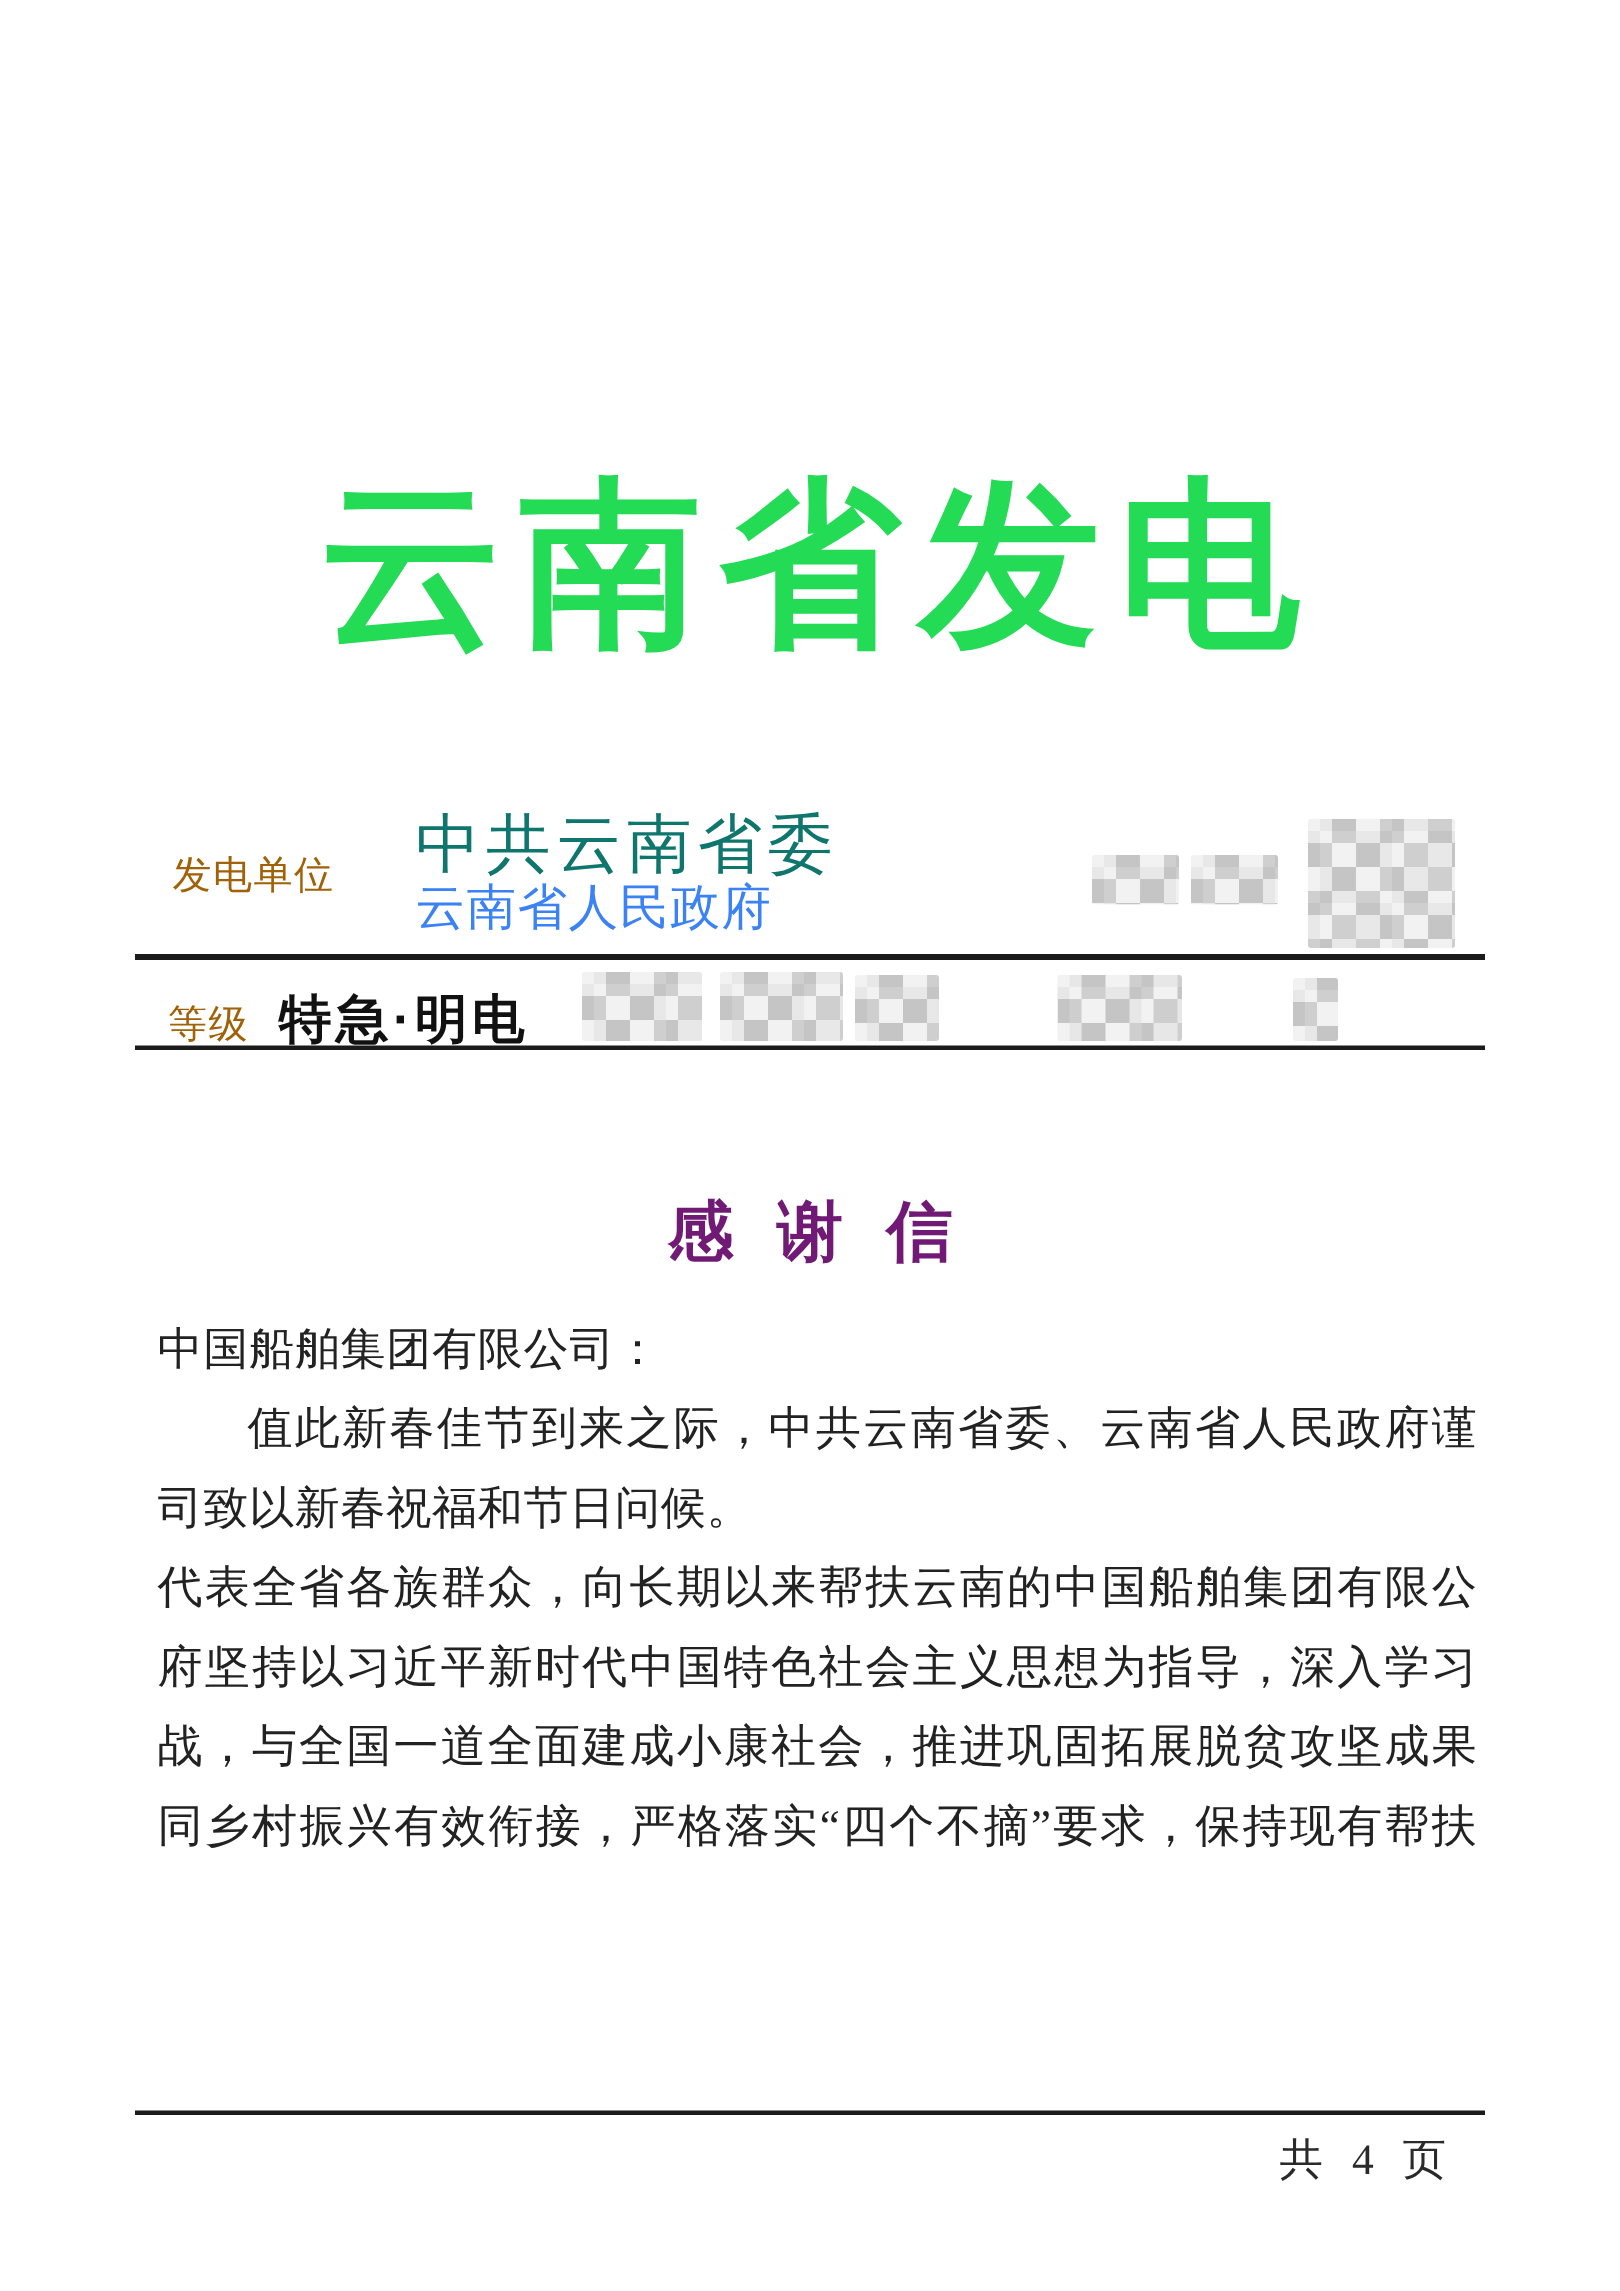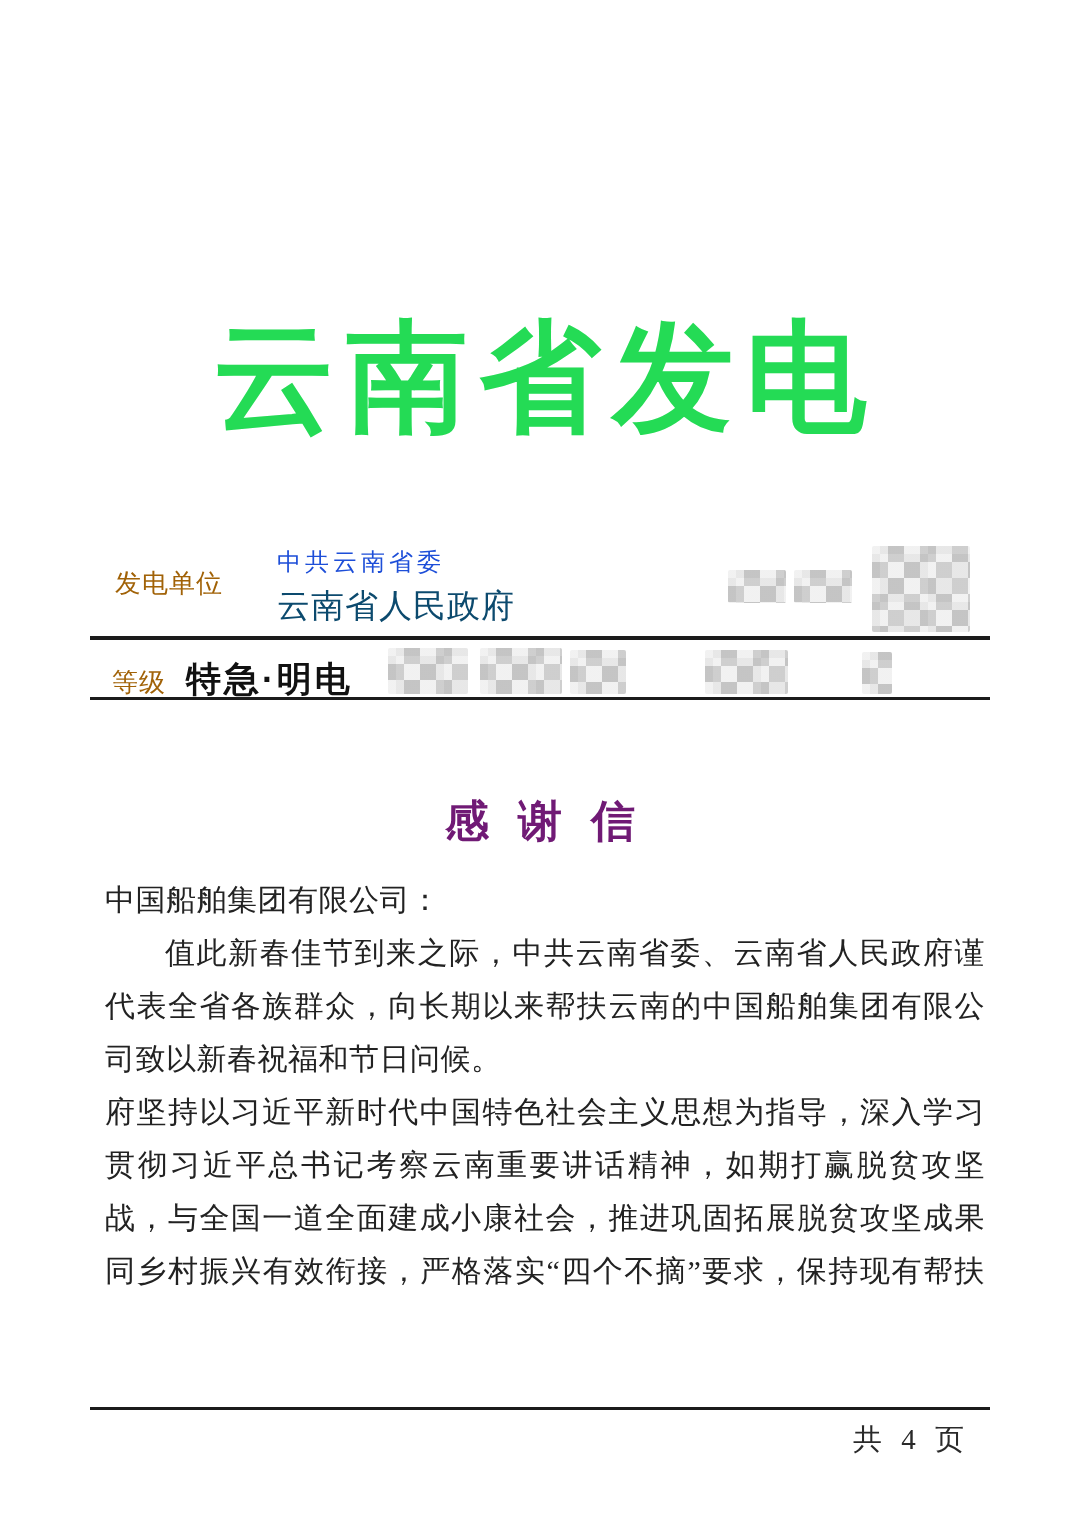--- a/index.html
+++ b/index.html
@@ -21,22 +21,22 @@
     font-family:"Liberation Serif","DejaVu Serif",serif;
   }
   .hdr-label {
     position:absolute;
     font-size:26px; letter-spacing:1px;
     color:#a16207;
     font-family:"Liberation Serif","DejaVu Serif",serif;
   }
   .unit-label { left:115px; top:566px; }
   .unit-values { position:absolute; left:277px; top:543px; }
-  .unit-line1 { font-size:24px; letter-spacing:4px; line-height:42px; color:#1d4ed8;font-family:Liberation Mono, monospace; }
-  .unit-line2 { font-size:33px; letter-spacing:1px; line-height:42px; color:#0c4a6e; }
+  .unit-line1 { font-size:43px; letter-spacing:4px; line-height:42px; color:#0f766e; }
+  .unit-line2 { font-size:33px; letter-spacing:1px; line-height:42px; color:#3b82f6; }
   .grade-label { left:112px; top:652px;margin-top:13px; }
   .grade-value {
     position:absolute; left:186px; top:656px;
     font-size:35px; font-weight:bold; letter-spacing:3px;
     font-family:"Liberation Sans","DejaVu Sans",sans-serif;
     color:#111;
   }
   .rule {
     position:absolute; left:90px; width:900px; height:3px;
     background:#1b1b1b;
@@ -104,24 +104,23 @@
   <div class="mosaic" style="left:705px; top:650px; width:83px; height:44px;"></div>
   <div class="mosaic" style="left:862px; top:652px; width:30px; height:42px;"></div>
 
   <div class="rule rule-2"></div>
 
   <div class="letter-title">感 谢 信</div>
 
   <div class="body-block">
     <div class="bl plain">中国船舶集团有限公司：</div>
     <div class="bl indent">值此新春佳节到来之际，中共云南省委、云南省人民政府谨</div>
+    <div class="bl last">司致以新春祝福和节日问候。</div>
     <div class="bl">代表全省各族群众，向长期以来帮扶云南的中国船舶集团有限公</div>
-    <div class="bl last">司致以新春祝福和节日问候。</div>
     <div class="bl">府坚持以习近平新时代中国特色社会主义思想为指导，深入学习</div>
-    <div class="bl">贯彻习近平总书记考察云南重要讲话精神，如期打赢脱贫攻坚</div>
     <div class="bl">战，与全国一道全面建成小康社会，推进巩固拓展脱贫攻坚成果</div>
     <div class="bl">同乡村振兴有效衔接，严格落实“四个不摘”要求，保持现有帮扶</div>
   </div>
 
   <div class="rule rule-footer"></div>
   <div class="page-count">共 4 页</div>
 
 </div>
 
 </body></html>

